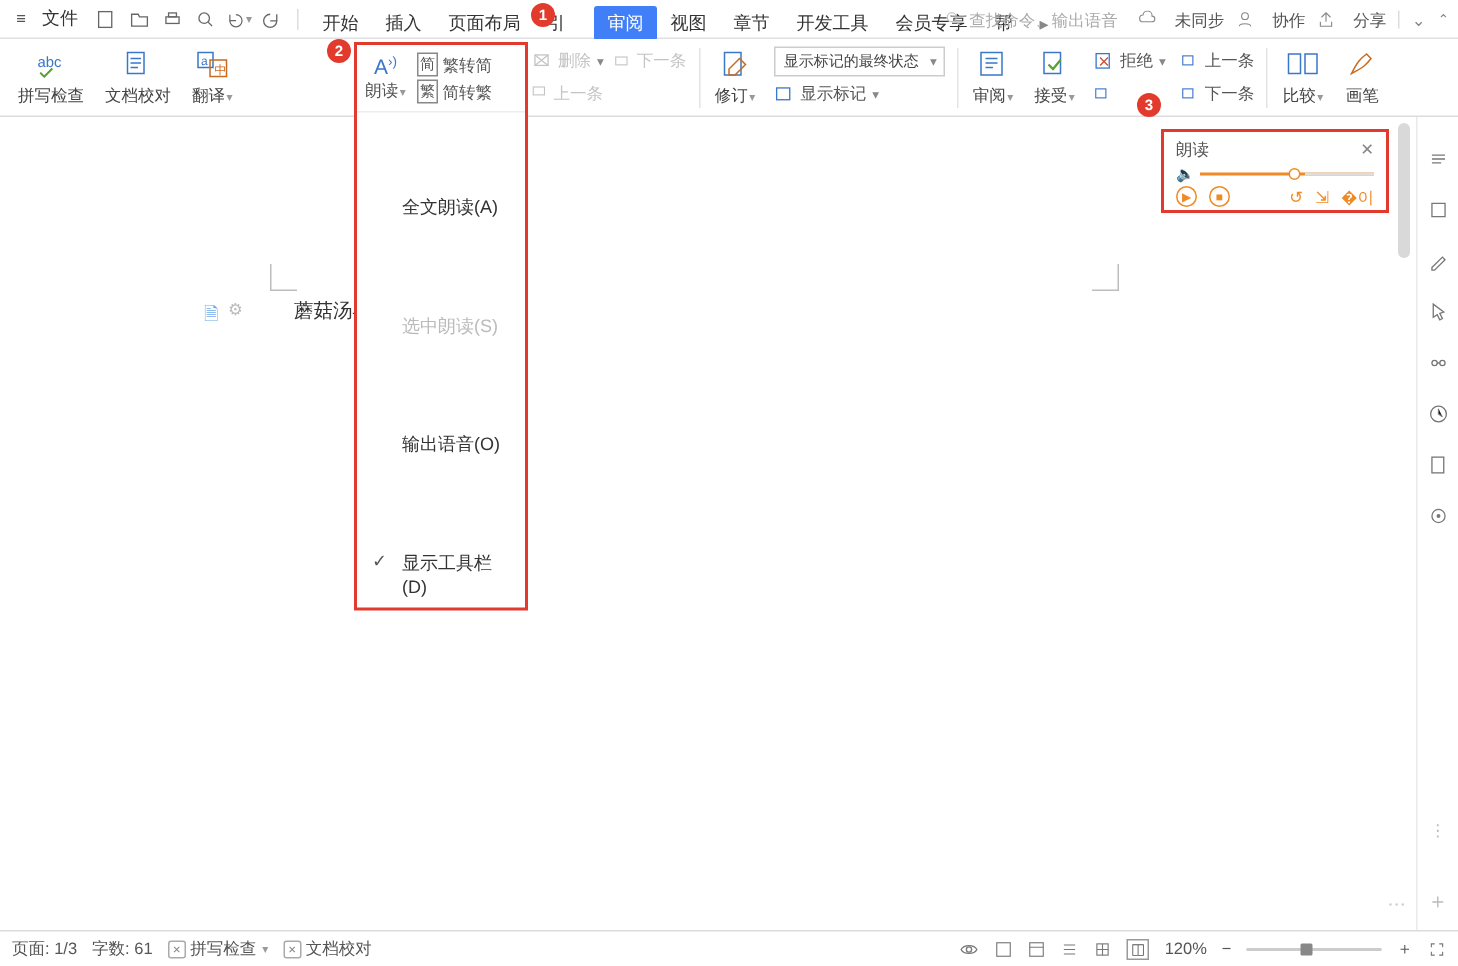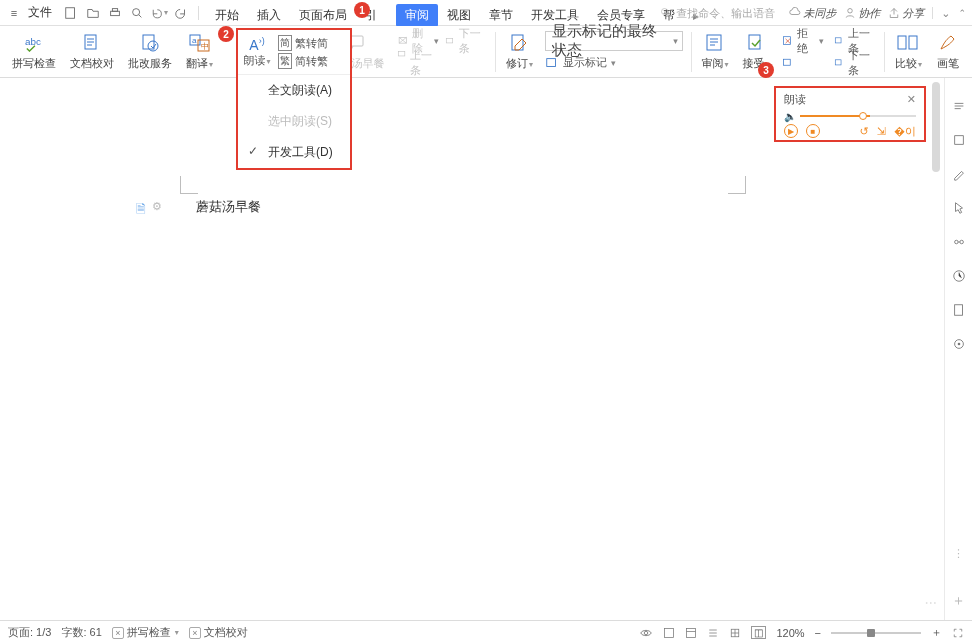--- a/index.html
+++ b/index.html
@@ -13,21 +13,21 @@
 .menubar .sep { width: 1px; height: 14px; background: #ddd; margin: 0 4px; }
 
 
 .tabs-row { position: absolute; top: 4px; left: 206px; display: flex; gap: 0; align-items: center; }
 .tabs-row .tab { padding: 3px 9px; font-size: 12px; color: #333; cursor: pointer; position: relative; }
 .tabs-row .tab.active { background: #417ff9; color: #fff; border-radius: 2px; }
 
 
 .menubar-right { position: absolute; right: 6px; top: 0; height: 26px; display: flex; align-items: center; gap: 8px; font-size: 11px; color: #666; }
 .menubar-right .search-box { color: #aaa; font-size: 11px; display: flex; align-items: center; gap: 4px; padding: 2px 6px; border-radius: 10px; }
-.menubar-right .rlink { color: #555; display: flex; align-items: center; gap: 2px; font-style: italic; }
+.menubar-right .rlink { color: #555; display: flex; align-items: center; gap: 12px; }
 .menubar-right .rsep { width: 1px; height: 12px; background: #ddd; }
 
 
 .ribbon { height: 52px; border-bottom: 1px solid #dcdcdc; display: flex; align-items: center; padding: 2px 6px; gap: 2px; position: relative; background: #fff; }
 .ribbon-group { display: flex; flex-direction: column; align-items: center; justify-content: center; padding: 0 6px; gap: 2px; height: 48px; }
 .ribbon-group .rg-icon { width: 24px; height: 22px; display: flex; align-items: center; justify-content: center; color: #3a77c9; }
 .ribbon-group .rg-label { font-size: 11px; color: #444; white-space: nowrap; }
 .ribbon-sep { width: 1px; height: 40px; background: #e4e4e4; margin: 0 2px; }
 .ribbon-small { display: flex; flex-direction: column; gap: 2px; padding: 2px 4px; }
 .ribbon-small-row { display: flex; align-items: center; gap: 4px; font-size: 11px; color: #555; height: 20px; }
@@ -35,26 +35,26 @@
 
 
 .read-dropdown { position: absolute; top: 28px; left: 236px; width: 116px; background: #fff; border: 2px solid #e23b2e; z-index: 30; }
 .read-head { height: 44px; display: flex; }
 .read-head-col { width: 38px; display: flex; flex-direction: column; align-items: center; justify-content: center; gap: 1px; }
 .read-head-col .hi { font-size: 14px; color: #3a77c9; }
 .read-head-col .hl { font-size: 11px; color: #555; }
 .read-head-right { flex: 1; display: flex; flex-direction: column; justify-content: center; gap: 2px; padding-left: 2px; }
 .rh-row { display: flex; align-items: center; gap: 3px; font-size: 11px; color: #555; }
 .read-menu { border-top: 1px solid #eee; }
-.read-item { padding: 7px 12px 7px 30px; font-size: 12px; color: #333; position: relative; }
+.read-item { padding: 7px 12px 7px 30px; font-size: 12px; color: #333; position: relative; margin-top: 48px; }
 .read-item.disabled { color: #bbb; }
 .read-item .chk { position: absolute; left: 10px; top: 7px; color: #555; }
 
 
-.combo { border: 1px solid #ccc; height: 20px; padding: 0 16px 0 6px; font-size: 15px; color: #444; display: flex; align-items: center; position: relative; min-width: 110px; background: #fff; }
+.combo { border: 1px solid #ccc; height: 20px; padding: 0 16px 0 6px; font-size: 10px; color: #444; display: flex; align-items: center; position: relative; min-width: 110px; background: #fff; }
 .combo::after { content: "▾"; position: absolute; right: 4px; font-size: 9px; color: #888; }
 
 
 .badge { position: absolute; width: 16px; height: 16px; border-radius: 50%; background: #e23b2e; color: #fff; font-size: 10px; font-weight: bold; display: flex; align-items: center; justify-content: center; z-index: 50; }
 
 
 .audio-panel { position: absolute; top: 86px; right: 46px; width: 152px; height: 56px; background: #fff; border: 2px solid #e23b2e; z-index: 25; padding: 4px 8px; }
 .audio-panel .ap-title-row { display: flex; justify-content: space-between; align-items: center; font-size: 11px; color: #555; }
 .audio-panel .ap-close { color: #888; cursor: pointer; }
 .audio-panel .ap-slider { position: relative; height: 10px; margin: 4px 0 2px; display: flex; align-items: center; }
@@ -205,30 +205,20 @@
     <div class="rg-icon">
         <svg width="20" height="20" viewBox="0 0 20 20">
           <rect x="3" y="2" width="11" height="14" fill="none" stroke="#3a77c9"></rect>
           <path d="M5 6h7M5 9h7M5 12h5" stroke="#3a77c9"></path>
         </svg>
       </div>
     <div class="rg-label">文档校对</div>
   </div>
   <div class="ribbon-group">
     <div class="rg-icon">
-        <svg width="20" height="20" viewBox="0 0 20 20">
-          <rect x="3" y="2" width="11" height="14" fill="none" stroke="#3a77c9"></rect>
-          <circle cx="13" cy="13" r="5" fill="none" stroke="#3a77c9"></circle>
-          <path d="M11 13l2 2 3-4" stroke="#3a77c9" fill="none"></path>
-        </svg>
-      </div>
-    <div class="rg-label">批改服务</div>
-  </div>
-  <div class="ribbon-group">
-    <div class="rg-icon">
         <svg width="22" height="20" viewBox="0 0 22 20">
           <rect x="1" y="2" width="10" height="10" fill="none" stroke="#3a77c9"></rect>
           <rect x="9" y="7" width="11" height="11" fill="none" stroke="#c96a1e"></rect>
           <text x="3" y="10" font-size="8" fill="#3a77c9">a</text>
           <text x="12" y="16" font-size="8" fill="#c96a1e">中</text>
         </svg>
       </div>
     <div class="rg-label"><span>翻译</span><span class="caret">▾</span></div>
   </div>
 
@@ -381,21 +371,22 @@
         </div>
       <div class="rh-row">
           <span style="border:1px solid #888;padding:0 1px;font-size:10px;">繁</span>
           <span>简转繁</span>
         </div>
     </div>
   </div>
   <div class="read-menu">
     <div class="read-item">全文朗读(A)</div>
     <div class="read-item disabled">选中朗读(S)</div>
-    <div class="read-item"><span class="chk">✓</span><span>开发工具(D)</span></div>
+    <div class="read-item">输出语音(O)</div>
+    <div class="read-item"><span class="chk">✓</span><span>显示工具栏(D)</span></div>
   </div>
 </div>
 
 <div class="badge" style="top:2px; left:354px;">1</div>
 <div class="badge" style="top:26px; left:218px;">2</div>
 <div class="badge" style="top:62px; left:758px;">3</div>
 
 <div class="audio-panel">
   <div class="ap-title-row">
     <span>朗读</span>

